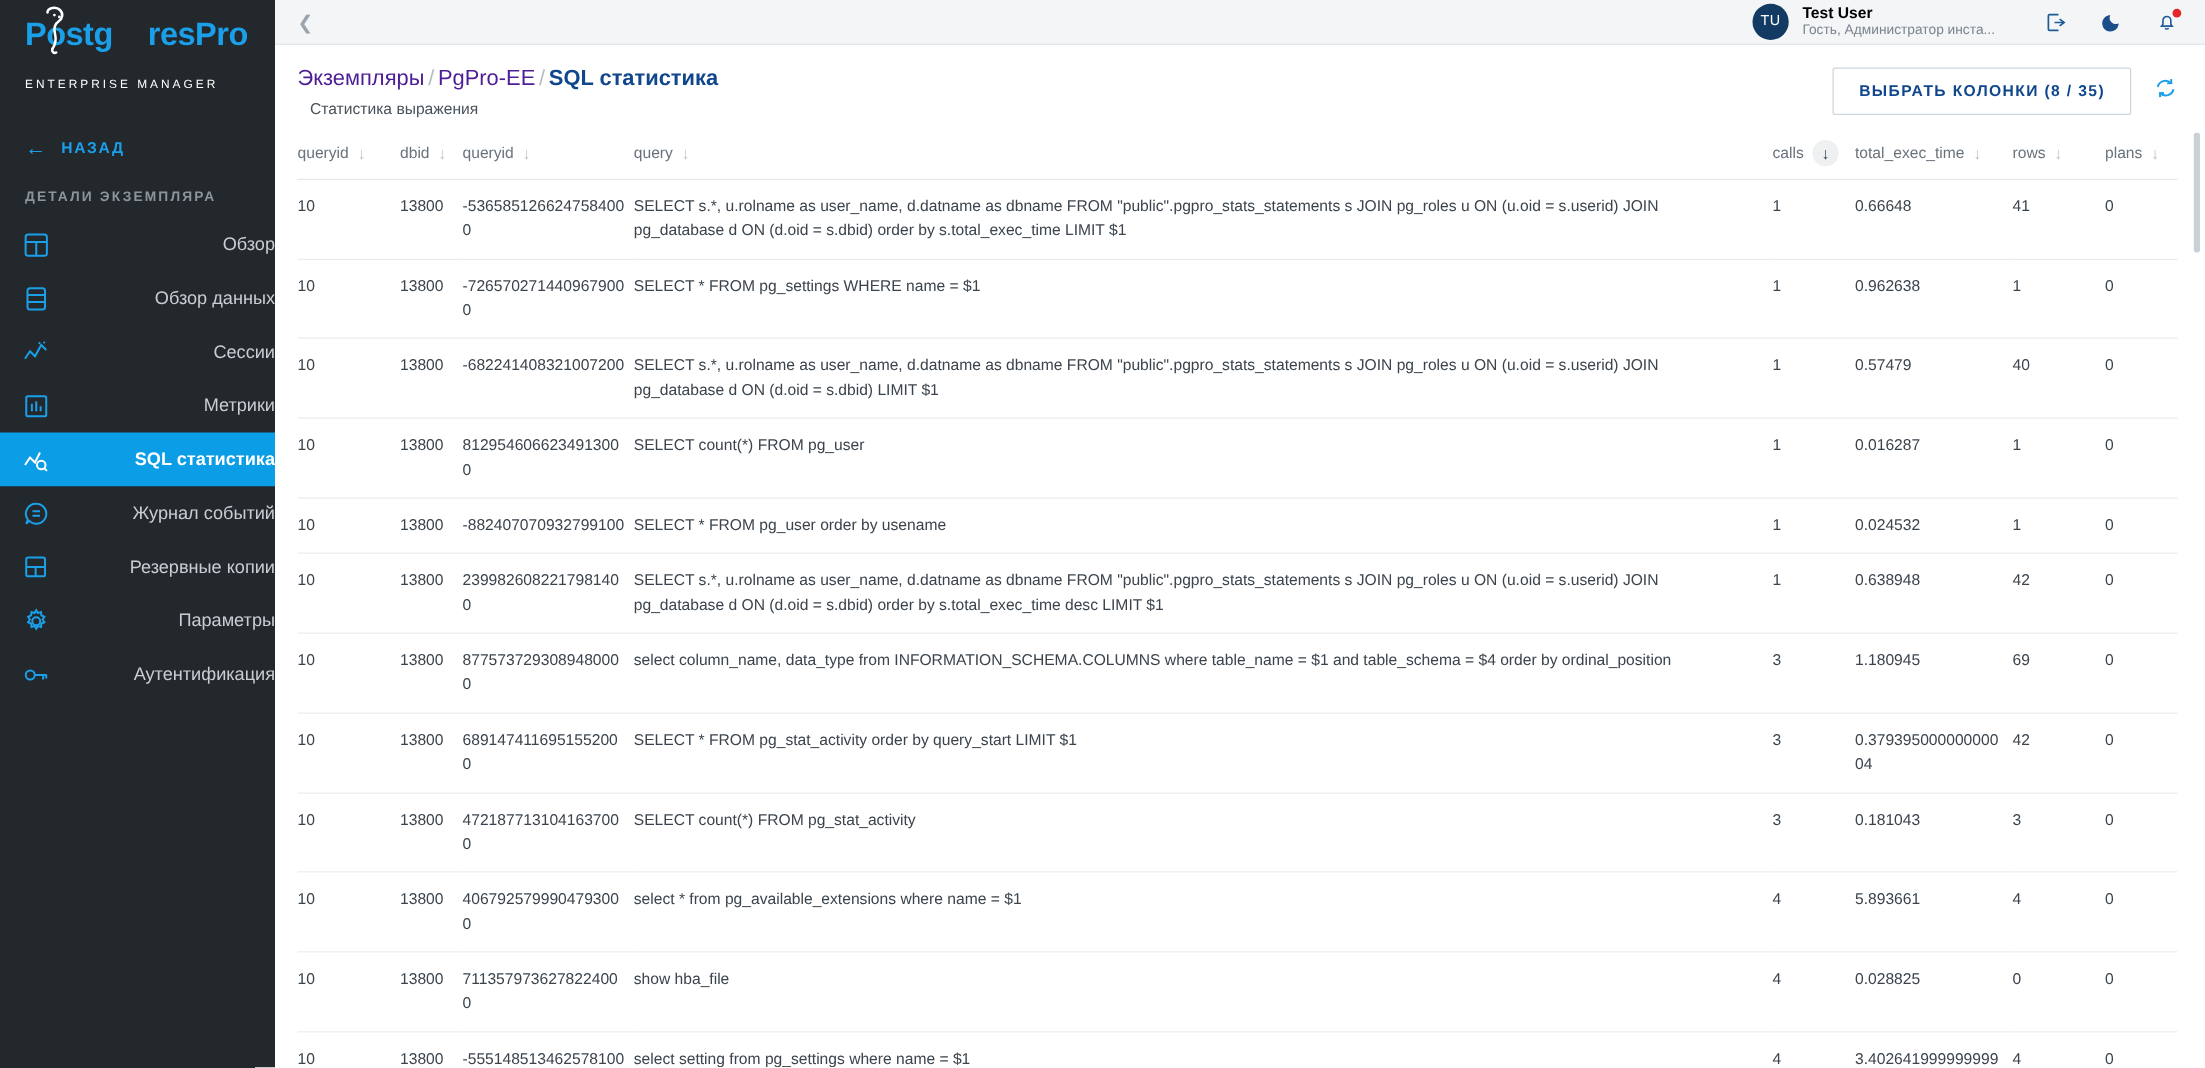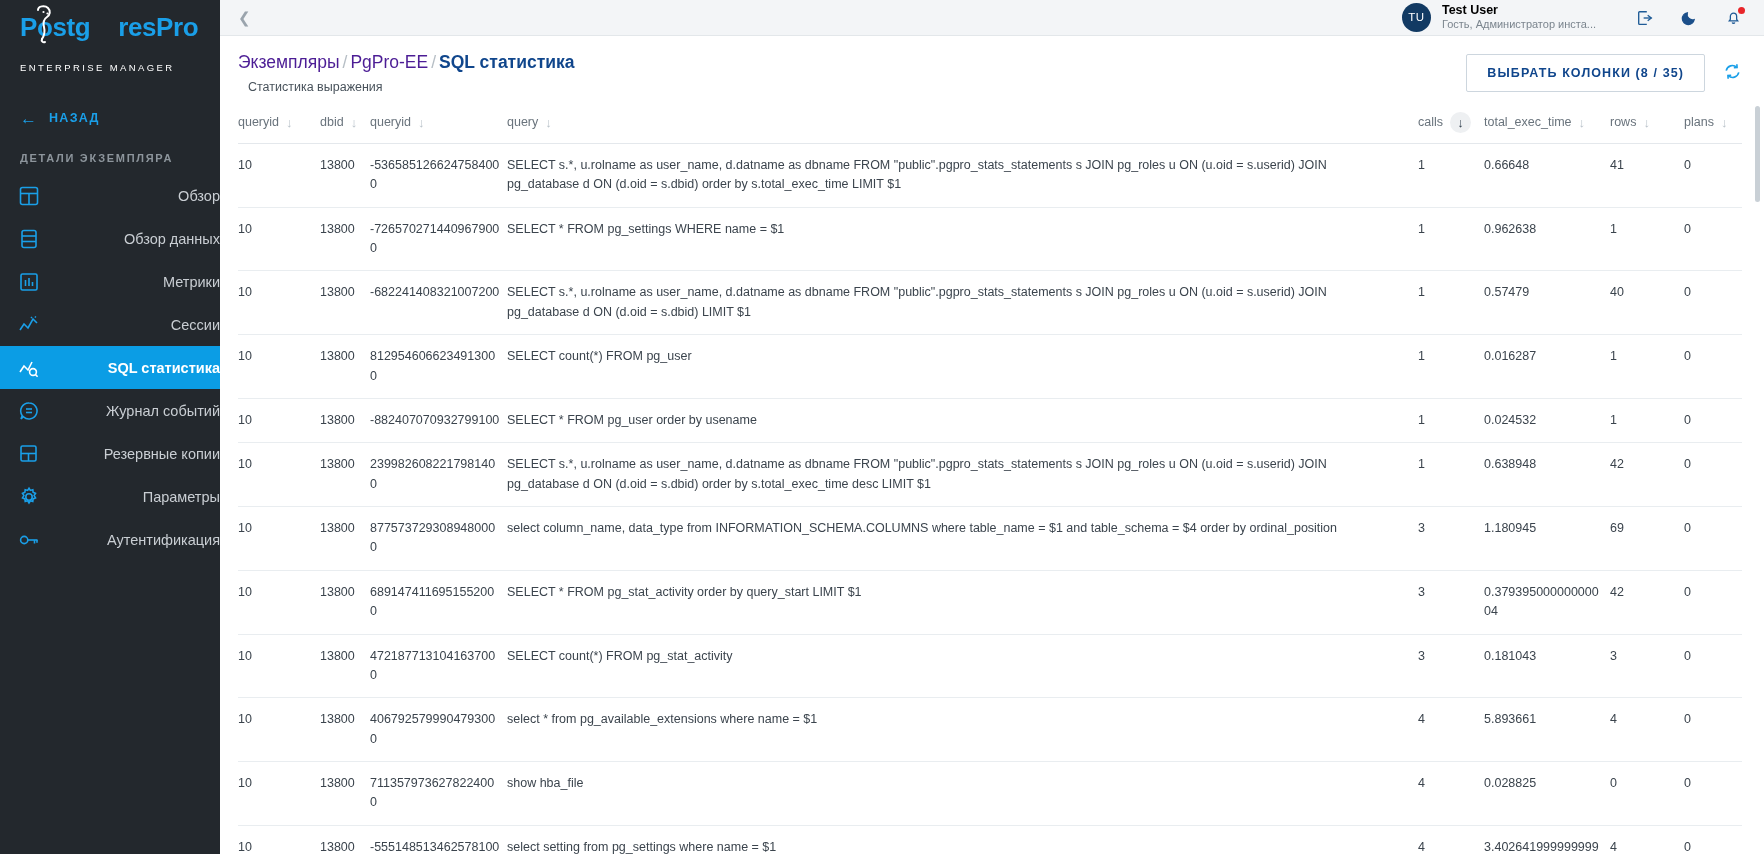--- a/index.html
+++ b/index.html
@@ -194,37 +194,37 @@
             <line x1="4" y1="8" x2="18" y2="8"></line>
             <line x1="4" y1="13.5" x2="18" y2="13.5"></line>
           </svg>
       </span>
       <span>Обзор данных</span>
     </div>
 
     <div class="nav-item">
       <span class="nav-ic">
         <svg viewBox="0 0 22 22">
+            <polyline points="2,16 6,10 10,14 15,5 19,9"></polyline>
+            <path d="M13 3 l1 1 M17 2.5 l0.8 1"></path>
+          </svg>
+      </span>
+      <span>Сессии</span>
+    </div>
+
+    <div class="nav-item">
+      <span class="nav-ic">
+        <svg viewBox="0 0 22 22">
             <rect x="3" y="3" width="16" height="16" rx="1.5"></rect>
             <line x1="7.5" y1="15" x2="7.5" y2="9"></line>
             <line x1="11" y1="15" x2="11" y2="7"></line>
             <line x1="14.5" y1="15" x2="14.5" y2="11"></line>
           </svg>
       </span>
       <span>Метрики</span>
-    </div>
-
-    <div class="nav-item">
-      <span class="nav-ic">
-        <svg viewBox="0 0 22 22">
-            <polyline points="2,16 6,10 10,14 15,5 19,9"></polyline>
-            <path d="M13 3 l1 1 M17 2.5 l0.8 1"></path>
-          </svg>
-      </span>
-      <span>Сессии</span>
     </div>
 
     <div class="nav-item active">
       <span class="nav-ic">
         <svg viewBox="0 0 22 22">
             <polyline points="2,15 6,9 10,13 14,5"></polyline>
             <circle cx="15" cy="15" r="3.4"></circle>
             <line x1="17.5" y1="17.6" x2="19.6" y2="19.7"></line>
           </svg>
       </span>

